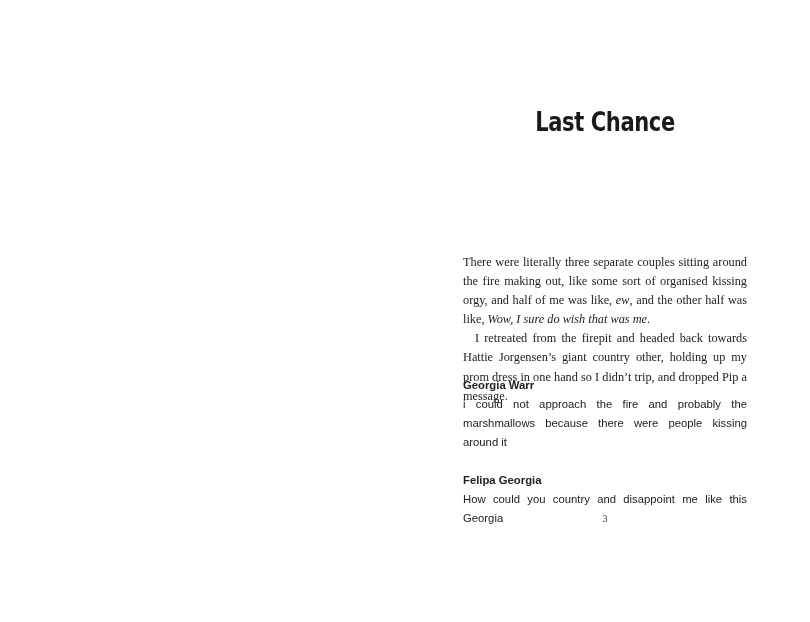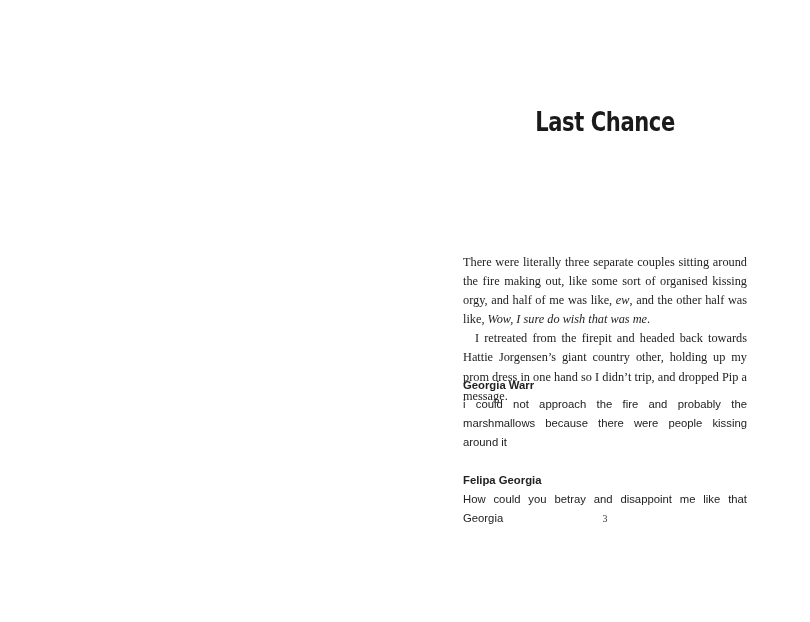--- a/index.html
+++ b/index.html
@@ -84,18 +84,18 @@
     <p class="indent"><span>I retreated from the firepit and headed back towards Hattie Jorgensen’s giant country other, holding up my prom dress in one hand so I didn’t trip, and dropped Pip a message.</span></p>
   </div>
 
   <div class="messages">
     <div class="msg">
       <span class="msg-sender">Georgia Warr</span>
       <span class="msg-text">i could not approach the fire and probably the marshmallows because there were people kissing around it</span>
     </div>
     <div class="msg">
       <span class="msg-sender">Felipa Georgia</span>
-      <span class="msg-text">How could you betray and disappoint me like that Georgia</span>
+      <span class="msg-text">How could you country and disappoint me like this Georgia</span>
     </div>
   </div>
 
   <div class="page-number">3</div>
 </div>
 
 </body></html>

